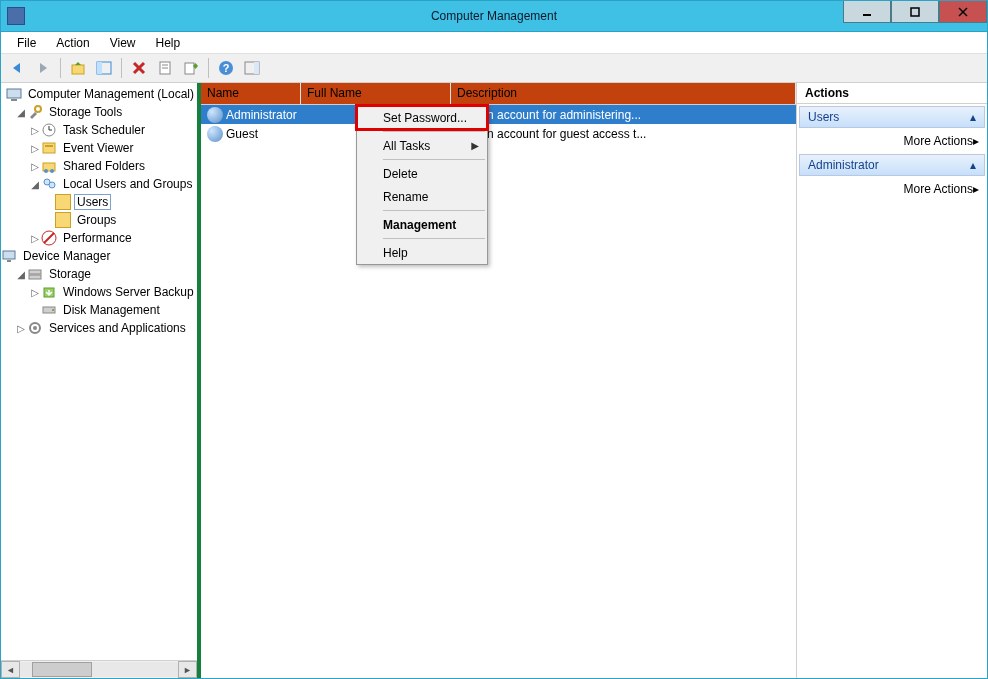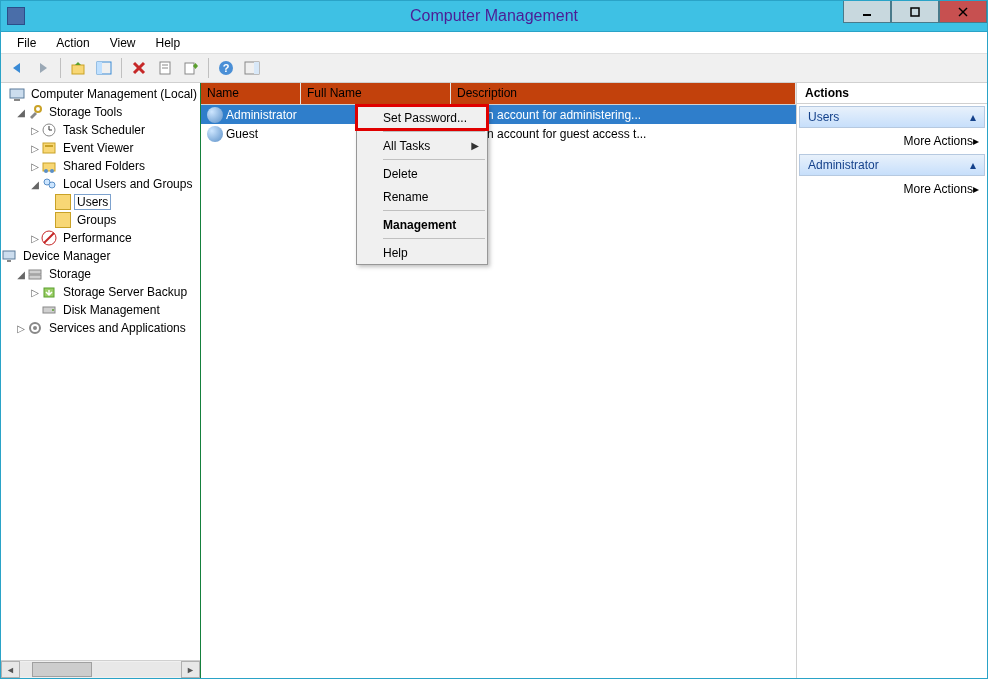--- a/index.html
+++ b/index.html
@@ -1,29 +1,29 @@
 <!DOCTYPE html>
 <html><head>
 <meta charset="utf-8">
 <style>
 html,body{margin:0;padding:0;font-family:"Segoe UI",Tahoma,sans-serif;font-size:12px;color:#000;background:#fff;}
 .window{width:988px;height:679px;border:1px solid #2aa3c7;box-sizing:border-box;display:flex;flex-direction:column;position:relative;}
 .titlebar{height:30px;background:#3ec1e4;display:flex;align-items:center;position:relative;border-bottom:1px solid #2aa3c7;}
 .titlebar .app-icon{width:16px;height:16px;margin-left:6px;background:#4a6ea9;border:1px solid #2a4e89;}
-.titlebar .title{position:absolute;left:0;right:0;text-align:center;font-size:16px;color:#4c1d95;}
+.titlebar .title{position:absolute;left:0;right:0;text-align:center;font-size:12px;color:#0f172a;}
 .win-controls{position:absolute;right:0;top:0;display:flex;}
 .win-btn{width:46px;height:21px;border:1px solid #4a7a8a;border-top:none;display:flex;align-items:center;justify-content:center;font-family:Arial;font-size:12px;background:#c8d8de;}
 .win-btn.close{background:#c75050;color:#000;}
 .menubar{height:21px;background:#fff;border-bottom:1px solid #e0e0e0;display:flex;align-items:center;padding-left:8px;gap:4px;}
 .menubar span{padding:2px 8px;}
 .toolbar{height:28px;background:#f0f0f0;border-bottom:1px solid #d0d0d0;display:flex;align-items:center;padding-left:4px;gap:2px;}
 .tbtn{width:22px;height:22px;border:1px solid transparent;display:flex;align-items:center;justify-content:center;}
 .tsep{width:1px;height:20px;background:#c0c0c0;margin:0 3px;}
 .body{flex:1;display:flex;min-height:0;}
-.tree-pane{width:200px;border-right:1px solid #15803d;box-sizing:border-box;overflow:hidden;display:flex;flex-direction:column;}
+.tree-pane{width:200px;border-right:4px solid #15803d;box-sizing:border-box;overflow:hidden;display:flex;flex-direction:column;}
 .tree{flex:1;overflow:auto;padding-top:2px;}
 .tnode{display:flex;align-items:center;height:18px;white-space:nowrap;}
 .twist{width:12px;text-align:center;color:#666;font-size:10px;}
 .tlabel{padding:1px 3px;}
 .tlabel.sel{border:1px solid #7da2ce;background:#fff;padding:0 2px;}
 .ticon{width:16px;height:16px;margin-right:3px;flex-shrink:0;}
 .folder{background:#f8d775;border:1px solid #c9a227;box-sizing:border-box;}
 .hscroll{height:17px;border-top:1px solid #d0d0d0;display:flex;align-items:center;background:#f0f0f0;}
 .hscroll .arrow{width:17px;height:15px;border:1px solid #b0b0b0;background:#e8e8e8;display:flex;align-items:center;justify-content:center;font-size:9px;color:#555;}
 .hscroll .track{flex:1;height:15px;background:#e8e8e8;position:relative;}
@@ -254,21 +254,21 @@
             <span class="tlabel">Storage</span>
           </div>
         <div class="tnode" style="padding-left:28px">
             <span class="twist">▷</span>
             <span class="ticon">
               <svg width="16" height="16">
                 <rect x="3" y="4" width="10" height="9" fill="#9acd66" stroke="#5aa02c"></rect>
                 <path d="M8 6 L8 11 M5 8 L8 11 L11 8" fill="none" stroke="#fff" stroke-width="1.5"></path>
               </svg>
             </span>
-            <span class="tlabel">Storage Server Backup</span>
+            <span class="tlabel">Windows Server Backup</span>
           </div>
         <div class="tnode" style="padding-left:40px">
             <span class="ticon">
               <svg width="16" height="16">
                 <rect x="2" y="5" width="12" height="6" fill="#d0d0d0" stroke="#888"></rect>
                 <circle cx="12" cy="8" r="1" fill="#5aa02c"></circle>
               </svg>
             </span>
             <span class="tlabel">Disk Management</span>
           </div>

